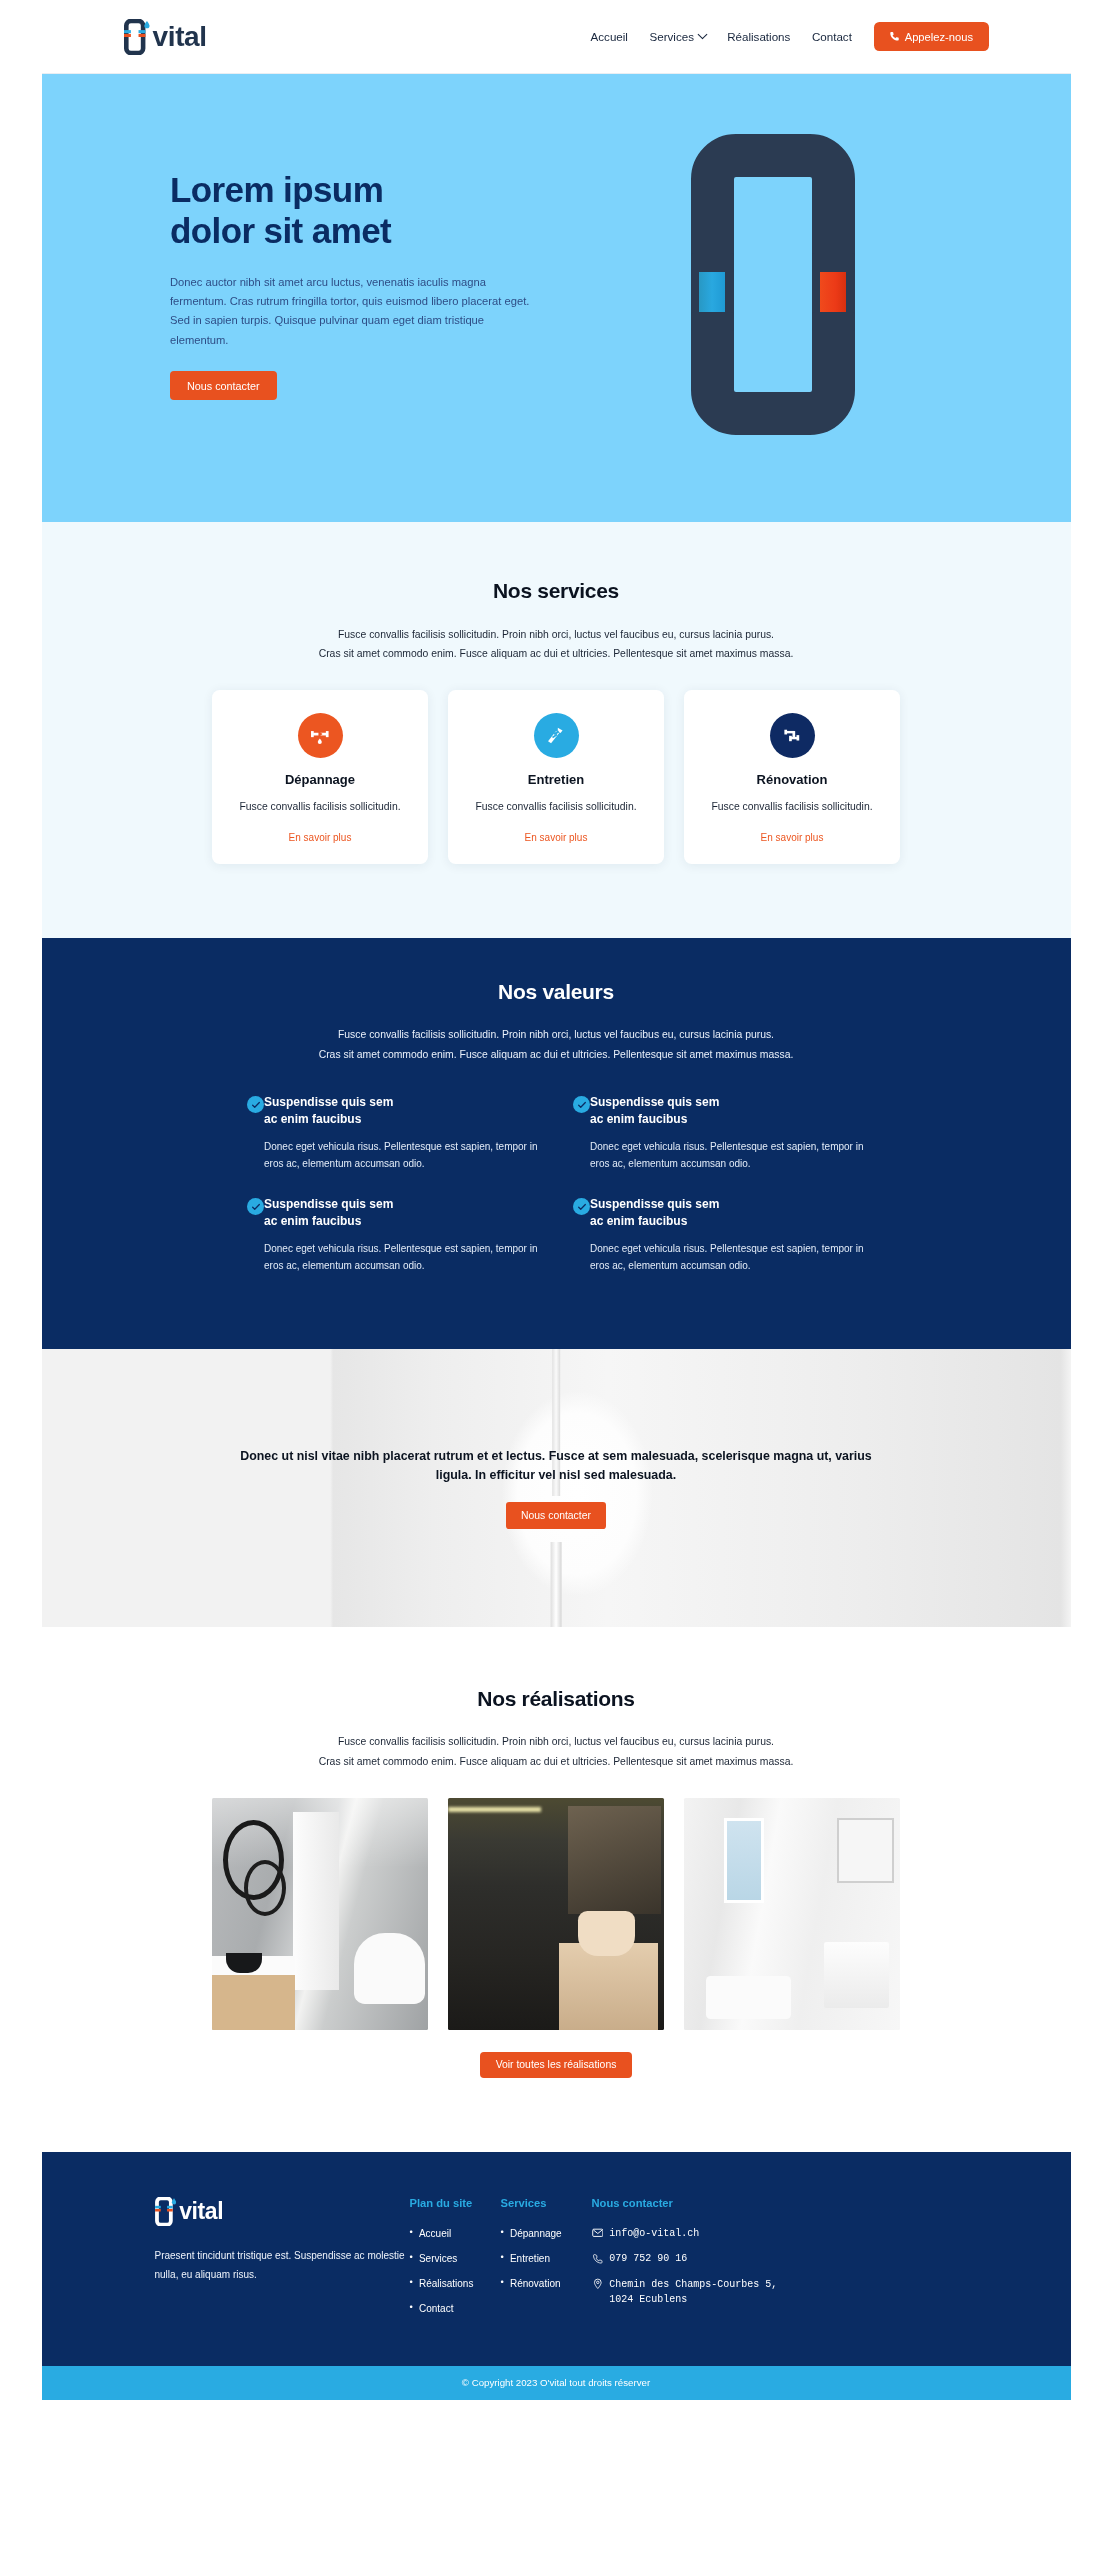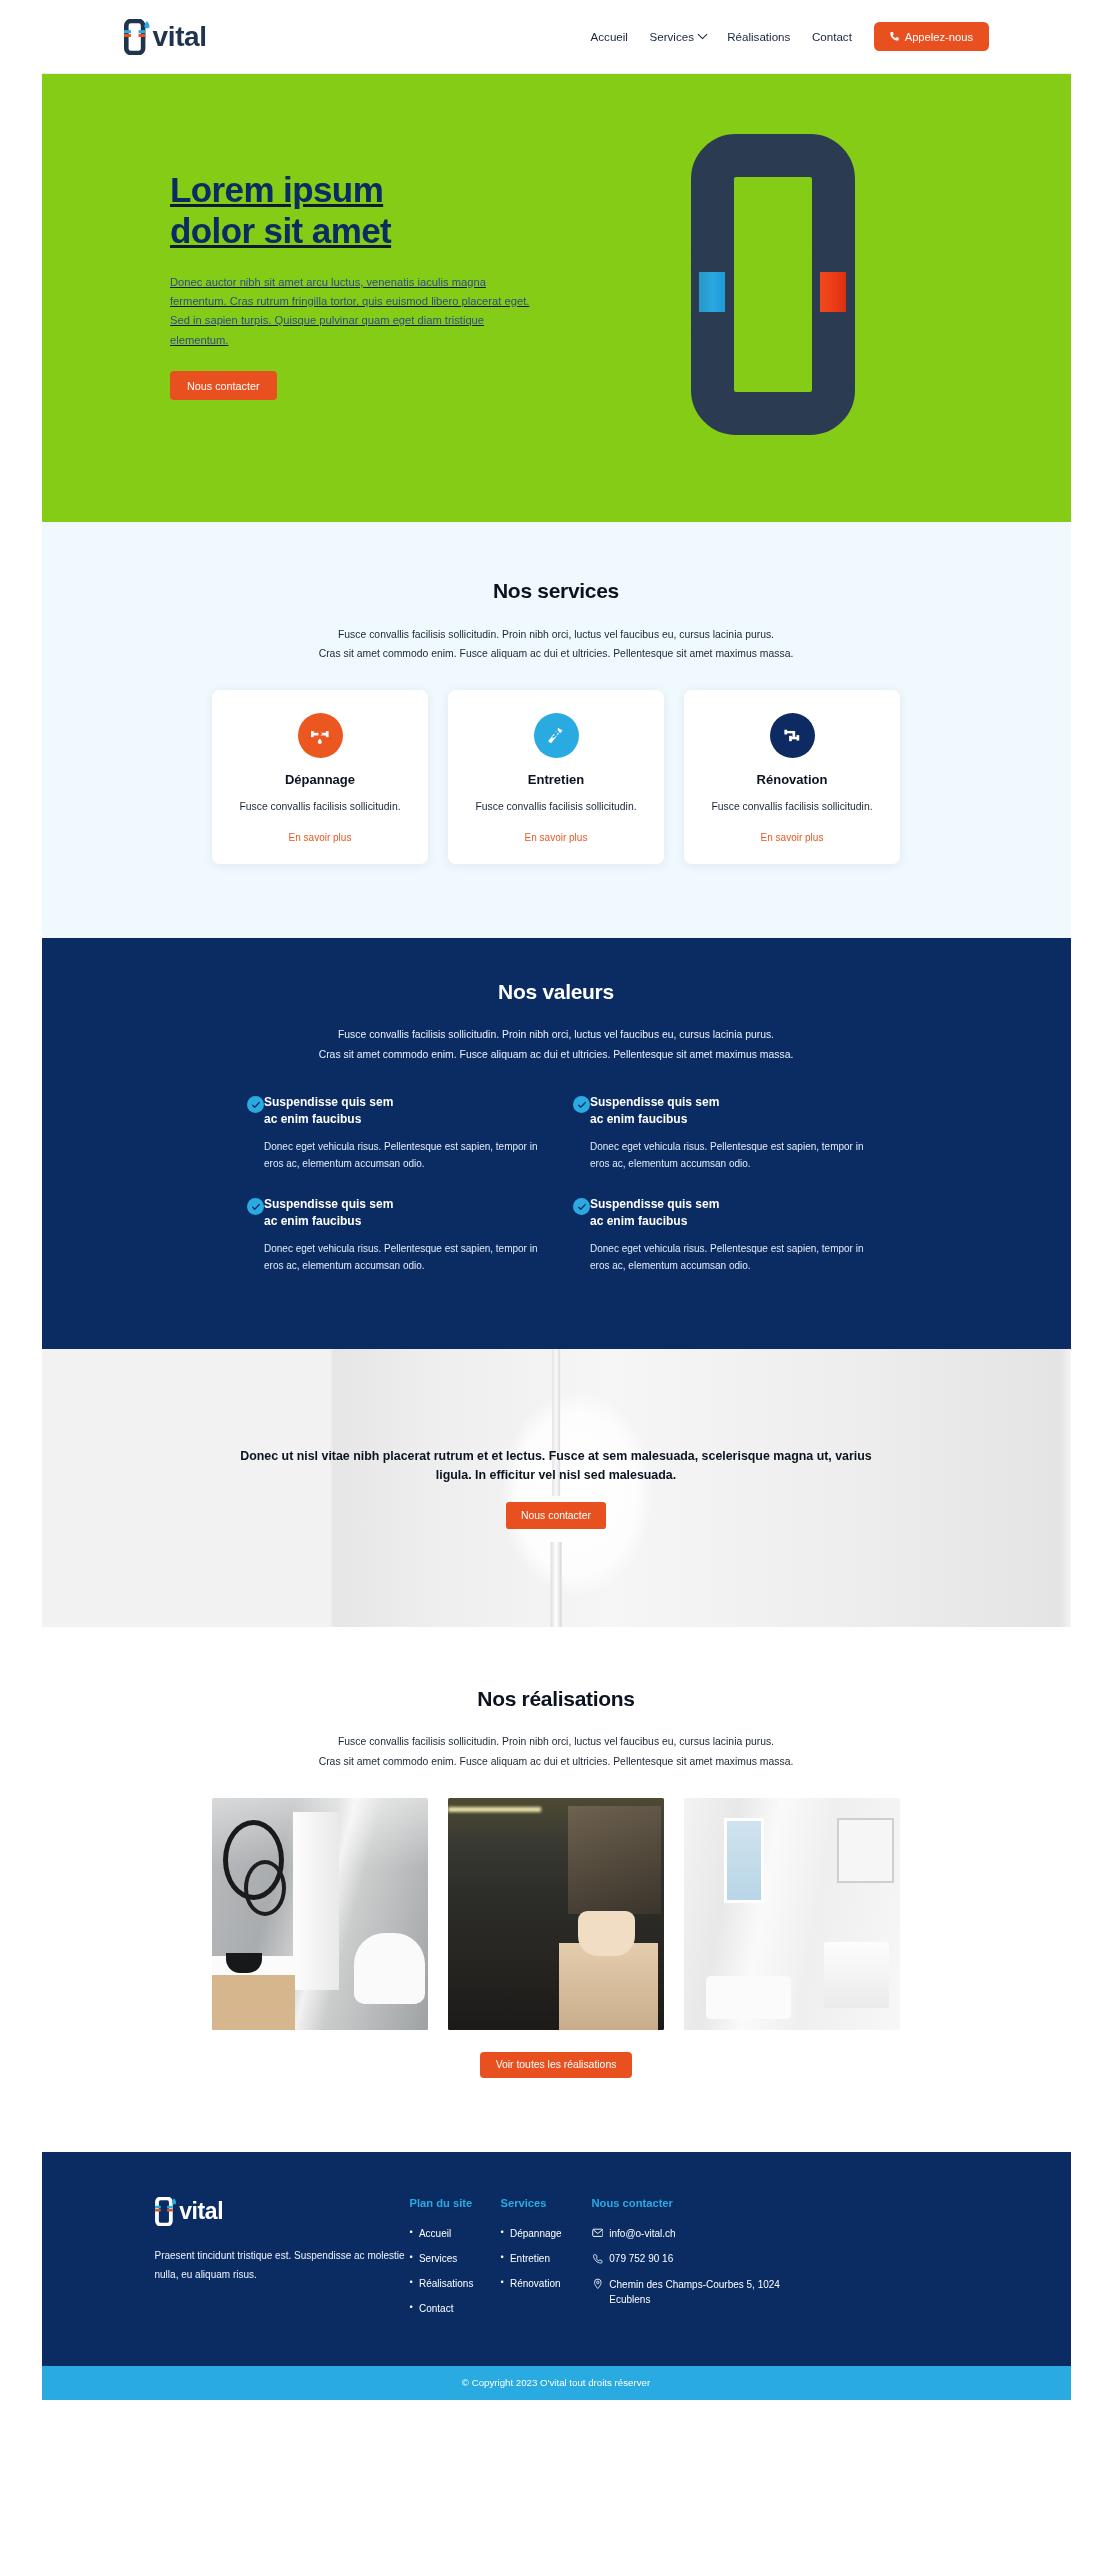--- a/index.html
+++ b/index.html
@@ -44,21 +44,21 @@
   .btn {
     display:inline-flex; align-items:center; justify-content:flex-start; gap:5px;
     background:#e8511f; color:#fff; border:none; border-radius:4.6px;
     font-size:10.8px; font-weight:500; text-decoration:none; cursor:pointer;
     font-family:inherit;
   }
   .btn-call { padding:8.5px 15.4px; font-size:11.2px; border-radius:5.4px; }
   .phone-ico { width:10.8px; height:10.8px; display:inline-block; }
 
   
-  section.hero { background:#84cc16; padding:60px 0 87px;text-decoration:underline; }
+  section.hero { background:#7dd3fc; padding:60px 0 87px; }
   .hero-inner { width:772px; margin:0 auto; display:flex; align-items:center; gap:31px; }
   .hero-left { width:402px; }
   h1.hero-title {
     font-size:35px; line-height:1.18; font-weight:800; color:#0a2c63;
     letter-spacing:-0.6px; margin-bottom:21.6px;
   }
   p.hero-sub {
     font-size:11.2px; line-height:1.72; color:#2e4d86; max-width:363px;
     margin-bottom:21.6px;
   }
@@ -192,21 +192,21 @@
   .f-logo .logo-text { color:#fff; font-size:23px; }
   .f-logo .logo-mark { width:21.6px; height:29px; }
   .f-brand p { font-size:10px; line-height:1.95; color:#eef3fb; }
   .f-col { width:91px; }
   .f-col.contact-col { width:193px; }
   .f-col h5 { font-size:11.2px; font-weight:800; color:#29abe2; margin-bottom:17px; }
   .f-col ul { list-style:none; }
   .f-col ul li { margin-bottom:10px; display:flex; gap:6.2px; align-items:flex-start; }
   .f-col ul li .dot { color:#fff; font-size:9.3px; line-height:1.5; }
   .f-col ul li a { font-size:10px; color:#fff; text-decoration:none; line-height:1.5; }
-  .contact-list { list-style:none; }
+  .contact-list { list-style:none;font-family:Liberation Mono, monospace; }
   .contact-list li { display:flex; gap:8.5px; align-items:flex-start; margin-bottom:14px; }
   .contact-list li span.txt { font-size:10px; color:#fff; line-height:1.55; }
   .ci { flex:0 0 auto; width:11.6px; height:11.6px; margin-top:1.5px; }
   .copybar {
     background:#29abe2; height:34px; display:flex; align-items:center; justify-content:center;
   }
   .copybar span { font-size:9.7px; color:#fff; }
 </style>
 </head>
 <body>

